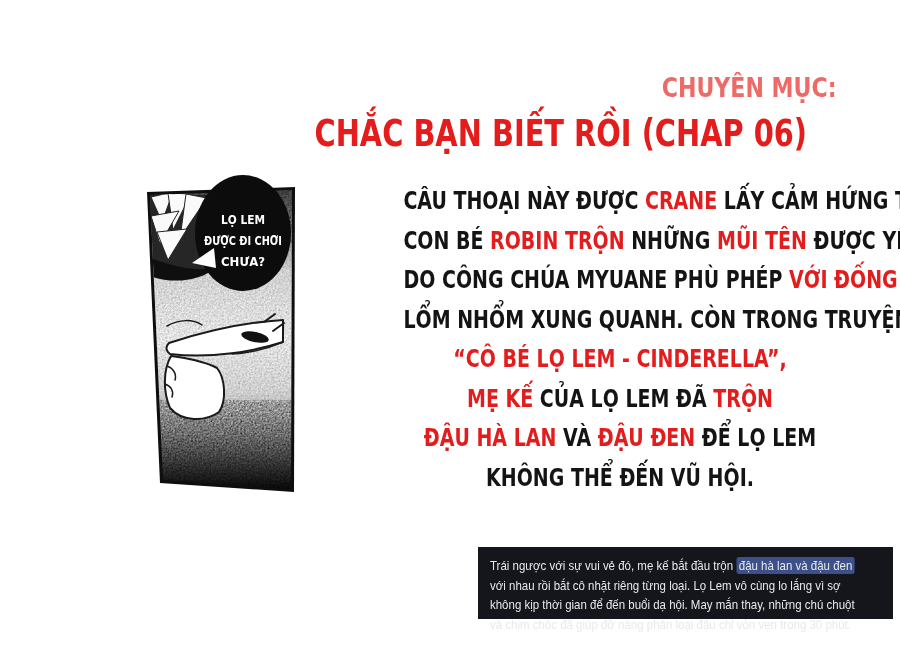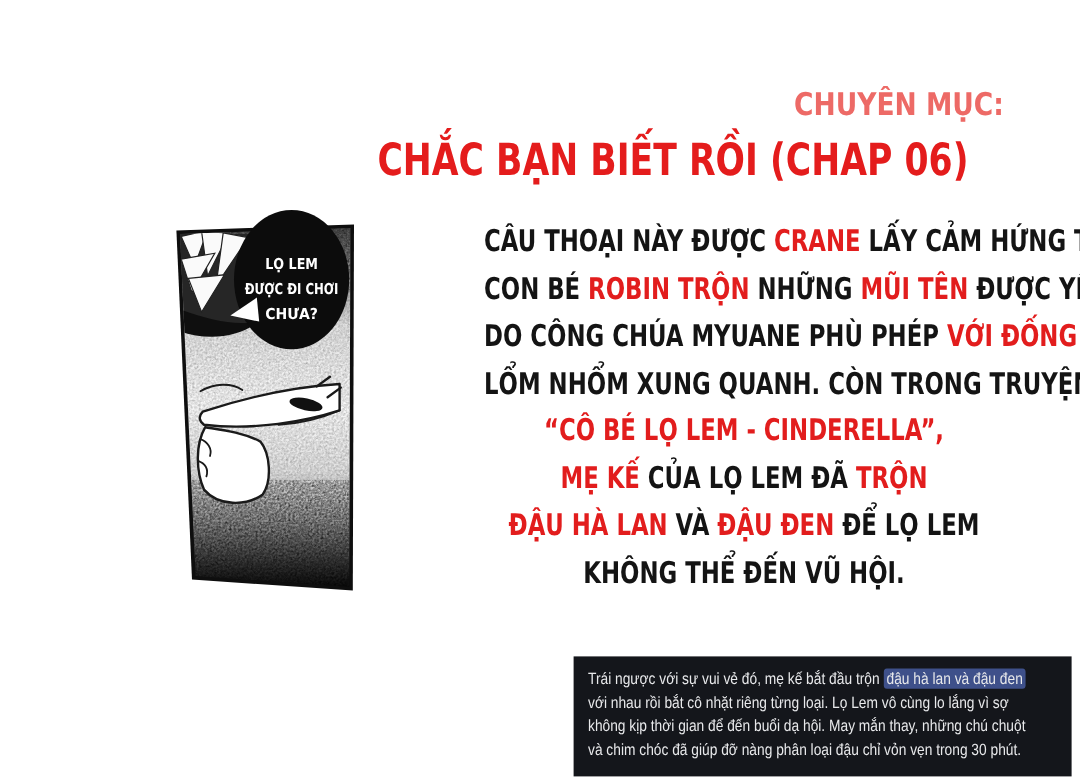--- a/index.html
+++ b/index.html
@@ -30,21 +30,21 @@
     transform:scaleX(.76);transform-origin:50% 50%;
   }
   .seg-black{color:var(--ink,#141414);}
   .seg-red{color:var(--red,#e21d1d);}
 
   
   .panel-box{left:137px;top:170px;width:170px;height:335px;}
 
   
   .footer-note{
-    left:478px;top:547px;width:415px;height:100px;box-sizing:border-box;
+    left:478px;top:547px;width:415px;height:72px;box-sizing:border-box;
     background:var(--note-bg,#14161b);color:var(--note-fg,#e8e9eb);
     padding:9px 12px 0 12px;
     font-family:"Liberation Sans",sans-serif;
   }
   .note-line{
     font-size:13.5px;line-height:19.5px;white-space:nowrap;
     transform:scaleX(.85);transform-origin:0 50%;
   }
   .hl{
     background:var(--note-hl,#3e508a);

